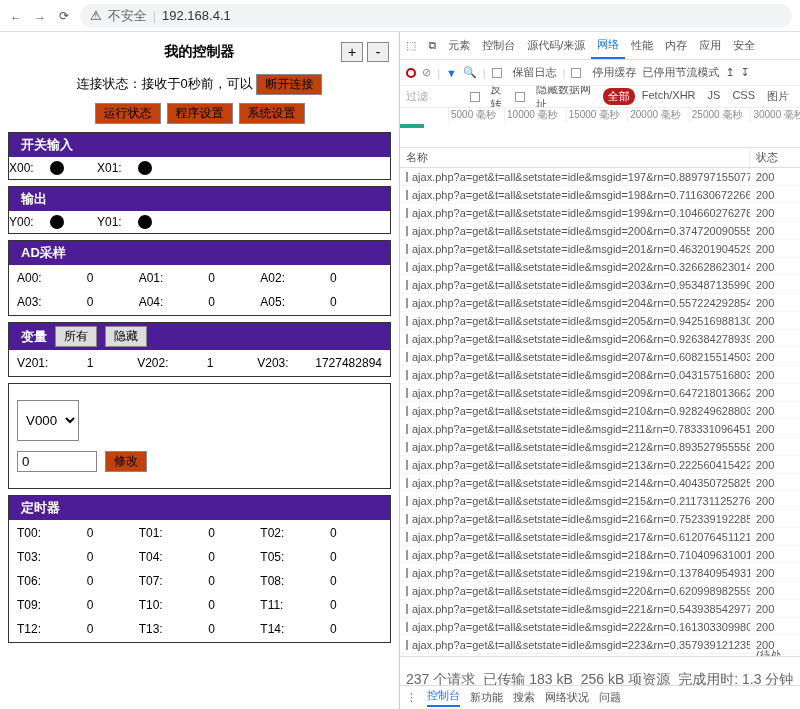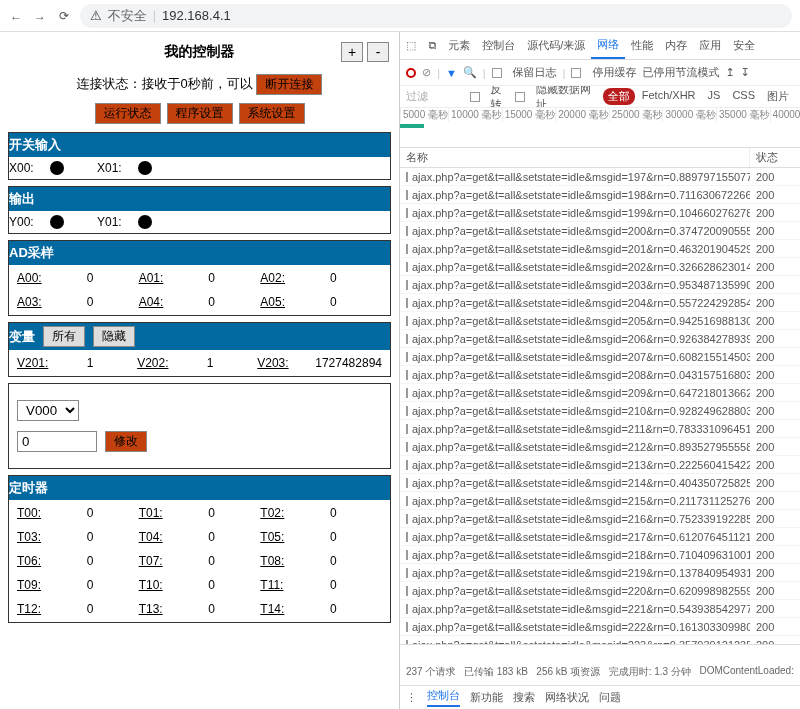--- a/index.html
+++ b/index.html
@@ -13,56 +13,56 @@
 .right-pane { flex: 1; overflow: hidden; display: flex; flex-direction: column; background: #fff; }
 .content { padding: 6px 8px 20px 8px; }
 .title-bar { display: flex; align-items: center; justify-content: center; position: relative; height: 28px; margin-bottom: 4px; }
 .title-bar .ttl { font-weight: bold; font-size: 14px; }
 .title-btns { position: absolute; right: 2px; display: flex; gap: 4px; }
 .sq-btn { width: 22px; height: 20px; border: 1px solid #888; background: #eee; cursor: pointer; font-size: 14px; line-height: 1; }
 .status-line { text-align: center; padding: 4px 0 8px 0; font-size: 13px; }
 .btn { border: 1px solid #888; background: #c2410c; padding: 1px 8px; cursor: pointer; font-size: 12px; }
 .center-btns { display: flex; justify-content: center; gap: 6px; margin-bottom: 8px; }
 .panel { border: 1px solid #333; margin-bottom: 6px; }
-.panel-head { background: #0369a1; color: #fff; padding: 3px 0; font-weight: bold; font-size: 13px; display: flex; align-items: center; gap: 8px; }
+.panel-head { background: #4c1d95; color: #fff; padding: 3px 12px; font-weight: bold; font-size: 13px; display: flex; align-items: center; gap: 8px; }
 .panel-body { padding: 6px 8px; }
 .io-row { display: flex; align-items: center; gap: 8px; padding: 4px 0; flex-wrap: wrap; }
 .io-item { display: flex; align-items: flex-start; gap: 16px; min-width: 80px; }
 .dot { width: 14px; height: 14px; border-radius: 50%; background: #000; display: inline-block; }
 .grid3 { display: grid; grid-template-columns: repeat(3, 1fr); row-gap: 10px; }
 .cell { display: flex; gap: 18px; }
-.lbl { min-width: 40px; text-decoration: underline; }
+.lbl { min-width: 40px; }
 .val { min-width: 30px; text-align: center; }
-.sel { border: 1px solid #888; background: #fff; padding: 1px 4px; }
+.sel { border: 1px solid #888; background: #fff; padding: 11px 4px; }
 .tin { border: 1px solid #888; padding: 2px 4px; width: 80px; }
 
 
 .dt-tabs { display: flex; align-items: center; height: 28px; border-bottom: 1px solid #ddd; font-size: 11px; }
 .dt-tab { padding: 0 6px; height: 100%; display: flex; align-items: center; cursor: pointer; color: #555; white-space: nowrap; }
 .dt-tab.active { border-bottom: 2px solid #1a73e8; color: #1a73e8; }
 .dt-toolbar { display: flex; align-items: center; height: 26px; border-bottom: 1px solid #eee; padding: 0 6px; gap: 6px; font-size: 11px; color: #555; }
 .dt-circle { width: 10px; height: 10px; border-radius: 50%; border: 2px solid #c00; }
 .dt-nope { color: #888; }
 .dt-check { display: flex; align-items: center; gap: 11px; }
 .dt-filter-row { display: flex; align-items: center; height: 22px; border-bottom: 1px solid #eee; padding: 0 6px; gap: 4px; font-size: 11px; color: #555; overflow: hidden; }
 .pill { padding: 1px 5px; border-radius: 8px; cursor: pointer; white-space: nowrap; }
 .pill.on { background: #b91c1c; color: #fff; }
 .timeline { height: 40px; border-bottom: 1px solid #ddd; position: relative; font-size: 10px; color: #888; overflow: hidden; }
-.timeline .ticks { display: flex; gap: 0; height: 14px; }
+.timeline .ticks { display: flex; gap: 8px; height: 14px; margin-left: 48px; }
 .tick { flex: 1; padding-left: 2px; border-left: 1px solid #eee; white-space: nowrap; }
 .timeline .bars { height: 4px; background: linear-gradient(to right, #2a8 0 6%, transparent 6%); margin-top: 2px; }
 .net-head { display: flex; height: 20px; border-bottom: 1px solid #ddd; font-size: 11px; color: #555; align-items: flex-end; }
 .col-name { flex: 1; padding: 2px 6px; border-right: 1px solid #eee; }
 .col-status { width: 50px; padding: 2px 6px; }
 .net-rows { flex: 1; overflow-y: auto; font-size: 11px; }
 .net-row { display: flex; height: 18px; align-items: center; border-bottom: 1px solid #f4f4f4; }
 .net-row .nm { flex: 1; padding: 0 6px; color: #555; white-space: nowrap; overflow: hidden; text-overflow: ellipsis; display: flex; align-items: center; gap: 4px; }
 .net-row .st { width: 50px; padding: 0 6px; color: #555; }
 .cb { width: 10px; height: 10px; border: 1px solid #999; display: inline-block; }
-.dt-status { height: 20px; border-top: 1px solid #ddd; font-size: 10px; color: #666; padding: 20px 6px; display: flex; gap: 8px; white-space: nowrap; overflow: hidden; justify-content: space-between; }
+.dt-status { height: 20px; border-top: 1px solid #ddd; font-size: 14px; color: #666; padding: 14px 6px; display: flex; gap: 8px; white-space: nowrap; overflow: hidden; justify-content: space-between; }
 .dt-footer { height: 24px; border-top: 1px solid #ddd; display: flex; align-items: center; padding: 0 6px; gap: 10px; font-size: 11px; color: #555; }
 .dt-footer .on { color: #1a73e8; border-bottom: 2px solid #1a73e8; padding-bottom: 2px; }
 .blue-funnel { color: #1a73e8; }
 </style>
 </head>
 <body>
 
 <div class="browser-bar">
   <div class="nav-icon">←</div>
   <div class="nav-icon">→</div>

